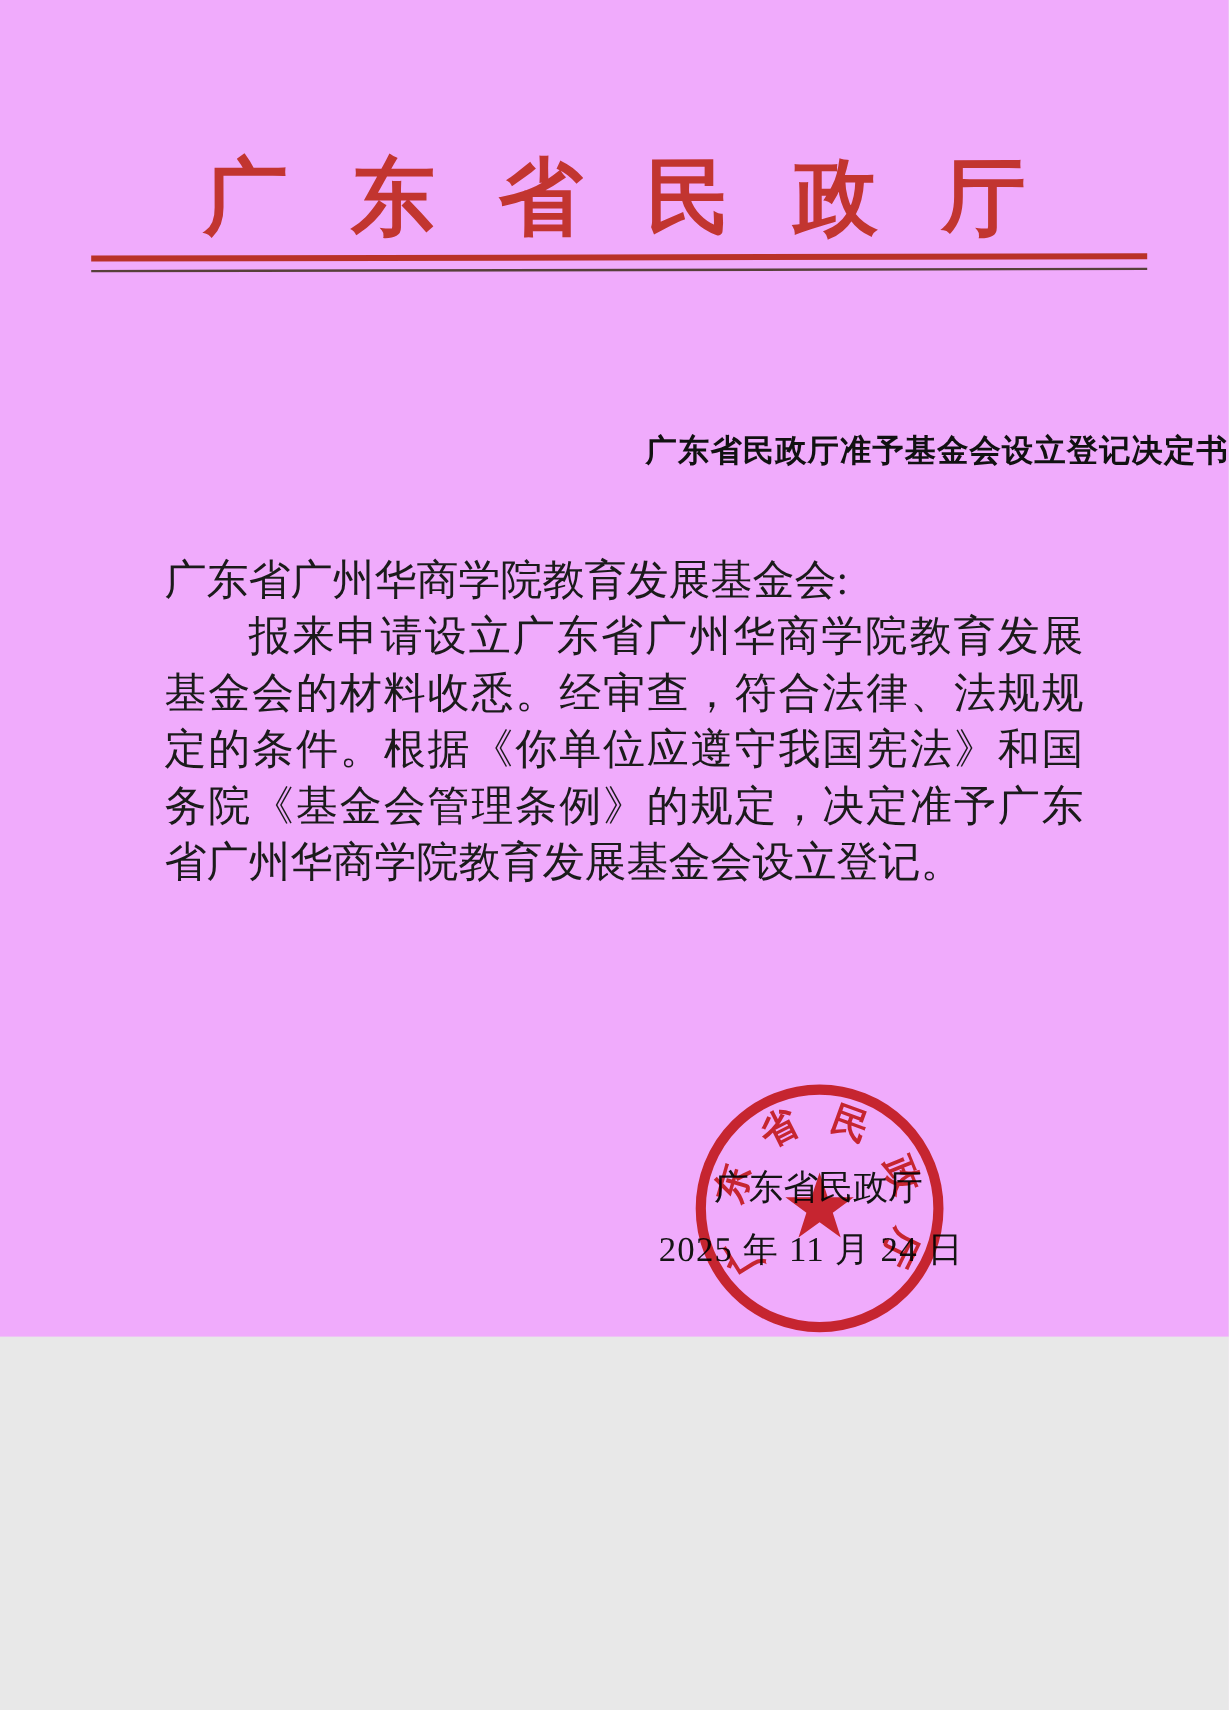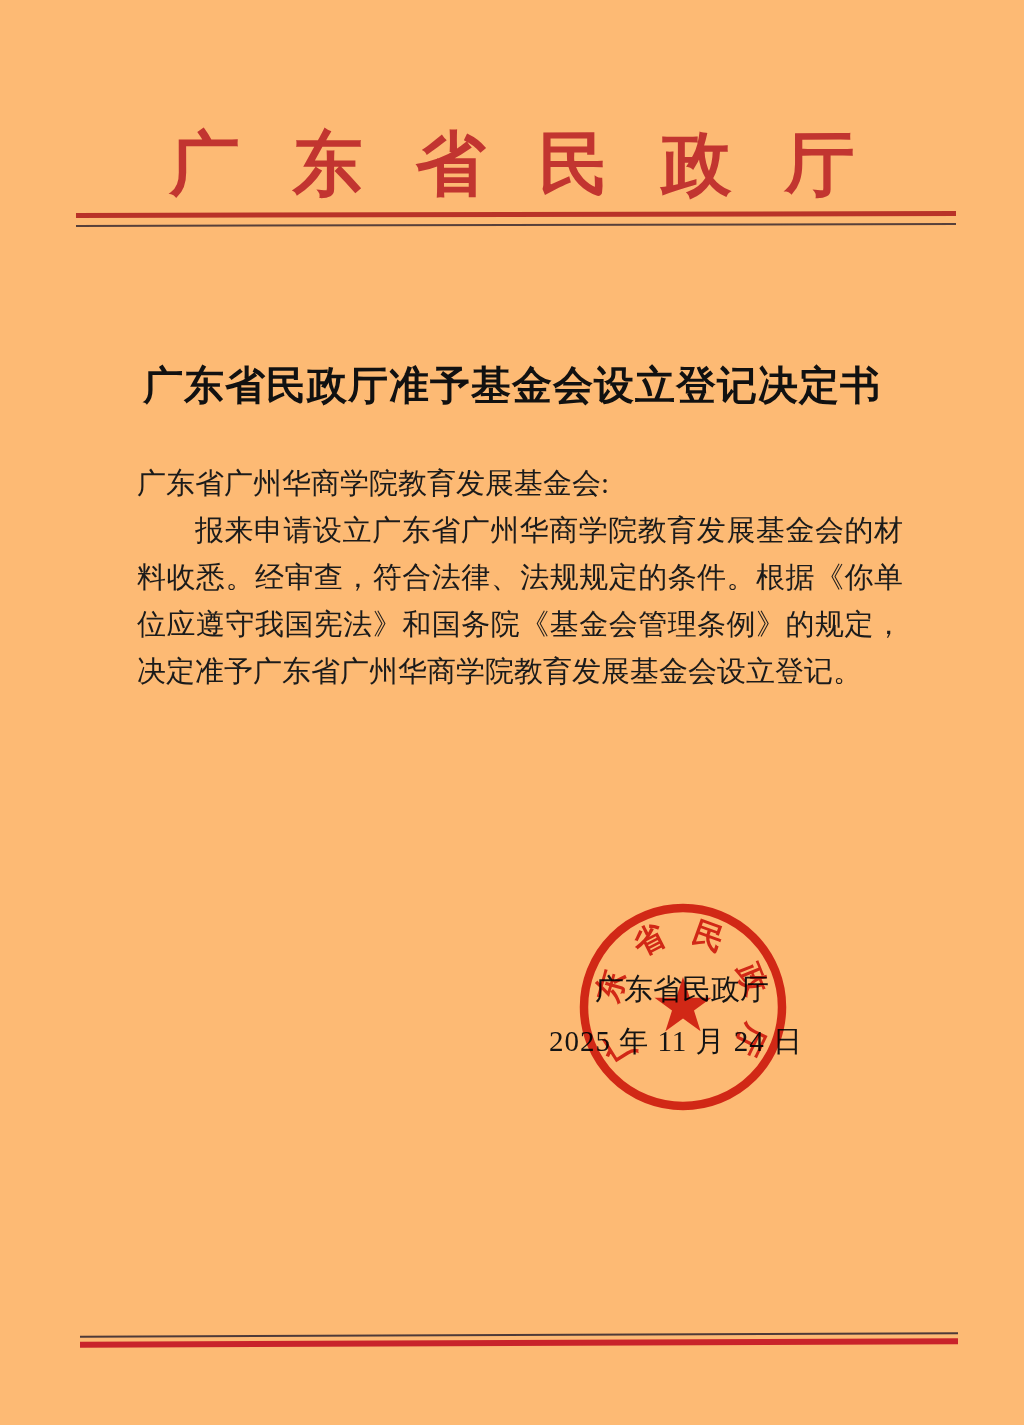--- a/index.html
+++ b/index.html
@@ -1,22 +1,22 @@
 <!DOCTYPE html>
 <html><head>
 <meta charset="utf-8">
 <style>
   * { box-sizing: border-box; }
   html, body { margin: 0; padding: 0; background: #e8e8e8; }
   .page {
     position: relative;
     width: 1024px;
-    height: 1425px;
+    height: 1114px;
     margin: 0 auto;
-    background: #fdba74;
+    background: #f0abfc;
     font-family: "Liberation Serif", "DejaVu Serif", serif;
     color: #1b1b1b;
     overflow: hidden;
   }
   
   .agency-name {
     position: absolute;
     top: 118px; left: 0; right: 0;
     text-align: center;
     font-size: 70px;
@@ -36,32 +36,32 @@
     position: absolute;
     top: 278px; right: 106px;
     font-size: 29px;
     letter-spacing: 2px;
     color: #222;
     white-space: nowrap;
   }
   .doc-title {
     position: absolute;
     top: 358px; left: 0; right: 0;
-    text-align: center;
-    font-size: 40px;
+    text-align: right;
+    font-size: 26px;
     font-weight: 700;
     letter-spacing: 1px;
     color: #111;
     white-space: nowrap;
   }
   .doc-body {
     position: absolute;
     left: 137px; top: 460px;
     width: 766px;
-    font-size: 29px;
+    font-size: 35px;
     line-height: 47px;
     text-align: justify;
     color: #1b1b1b;
   }
   .doc-body p { margin: 0; text-indent: 2em; }
   .doc-body p.recipient { text-indent: 0; }
 
   .sign-authority {
     position: absolute;
     top: 970px; left: 682px;

